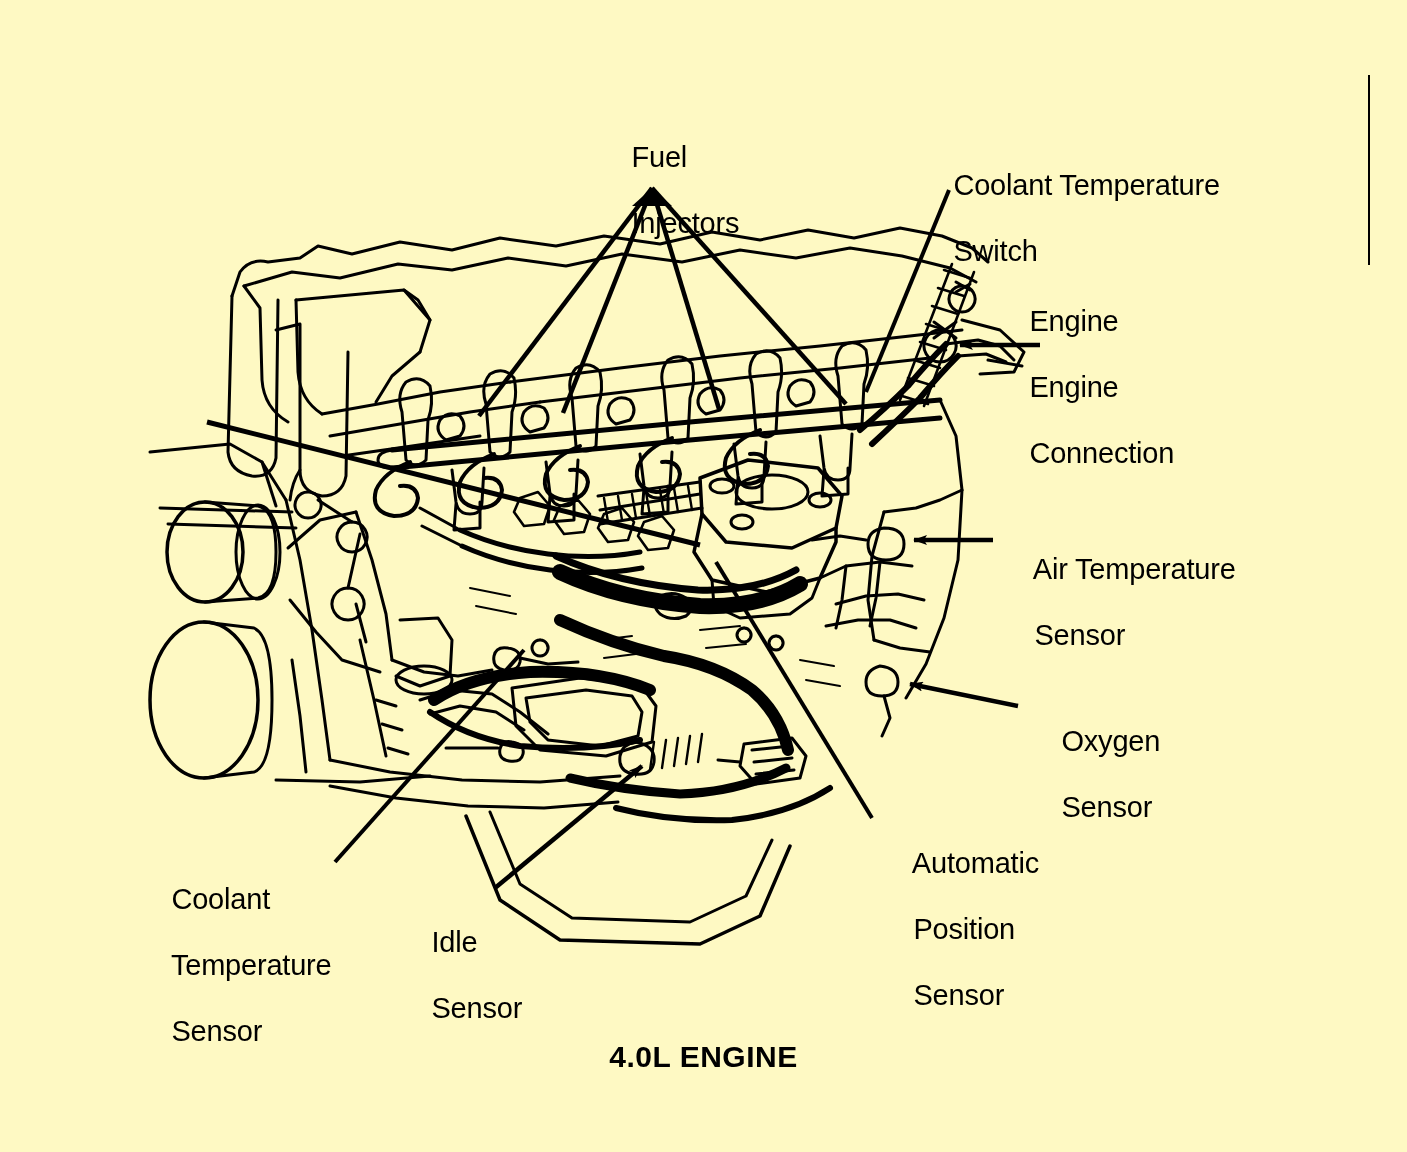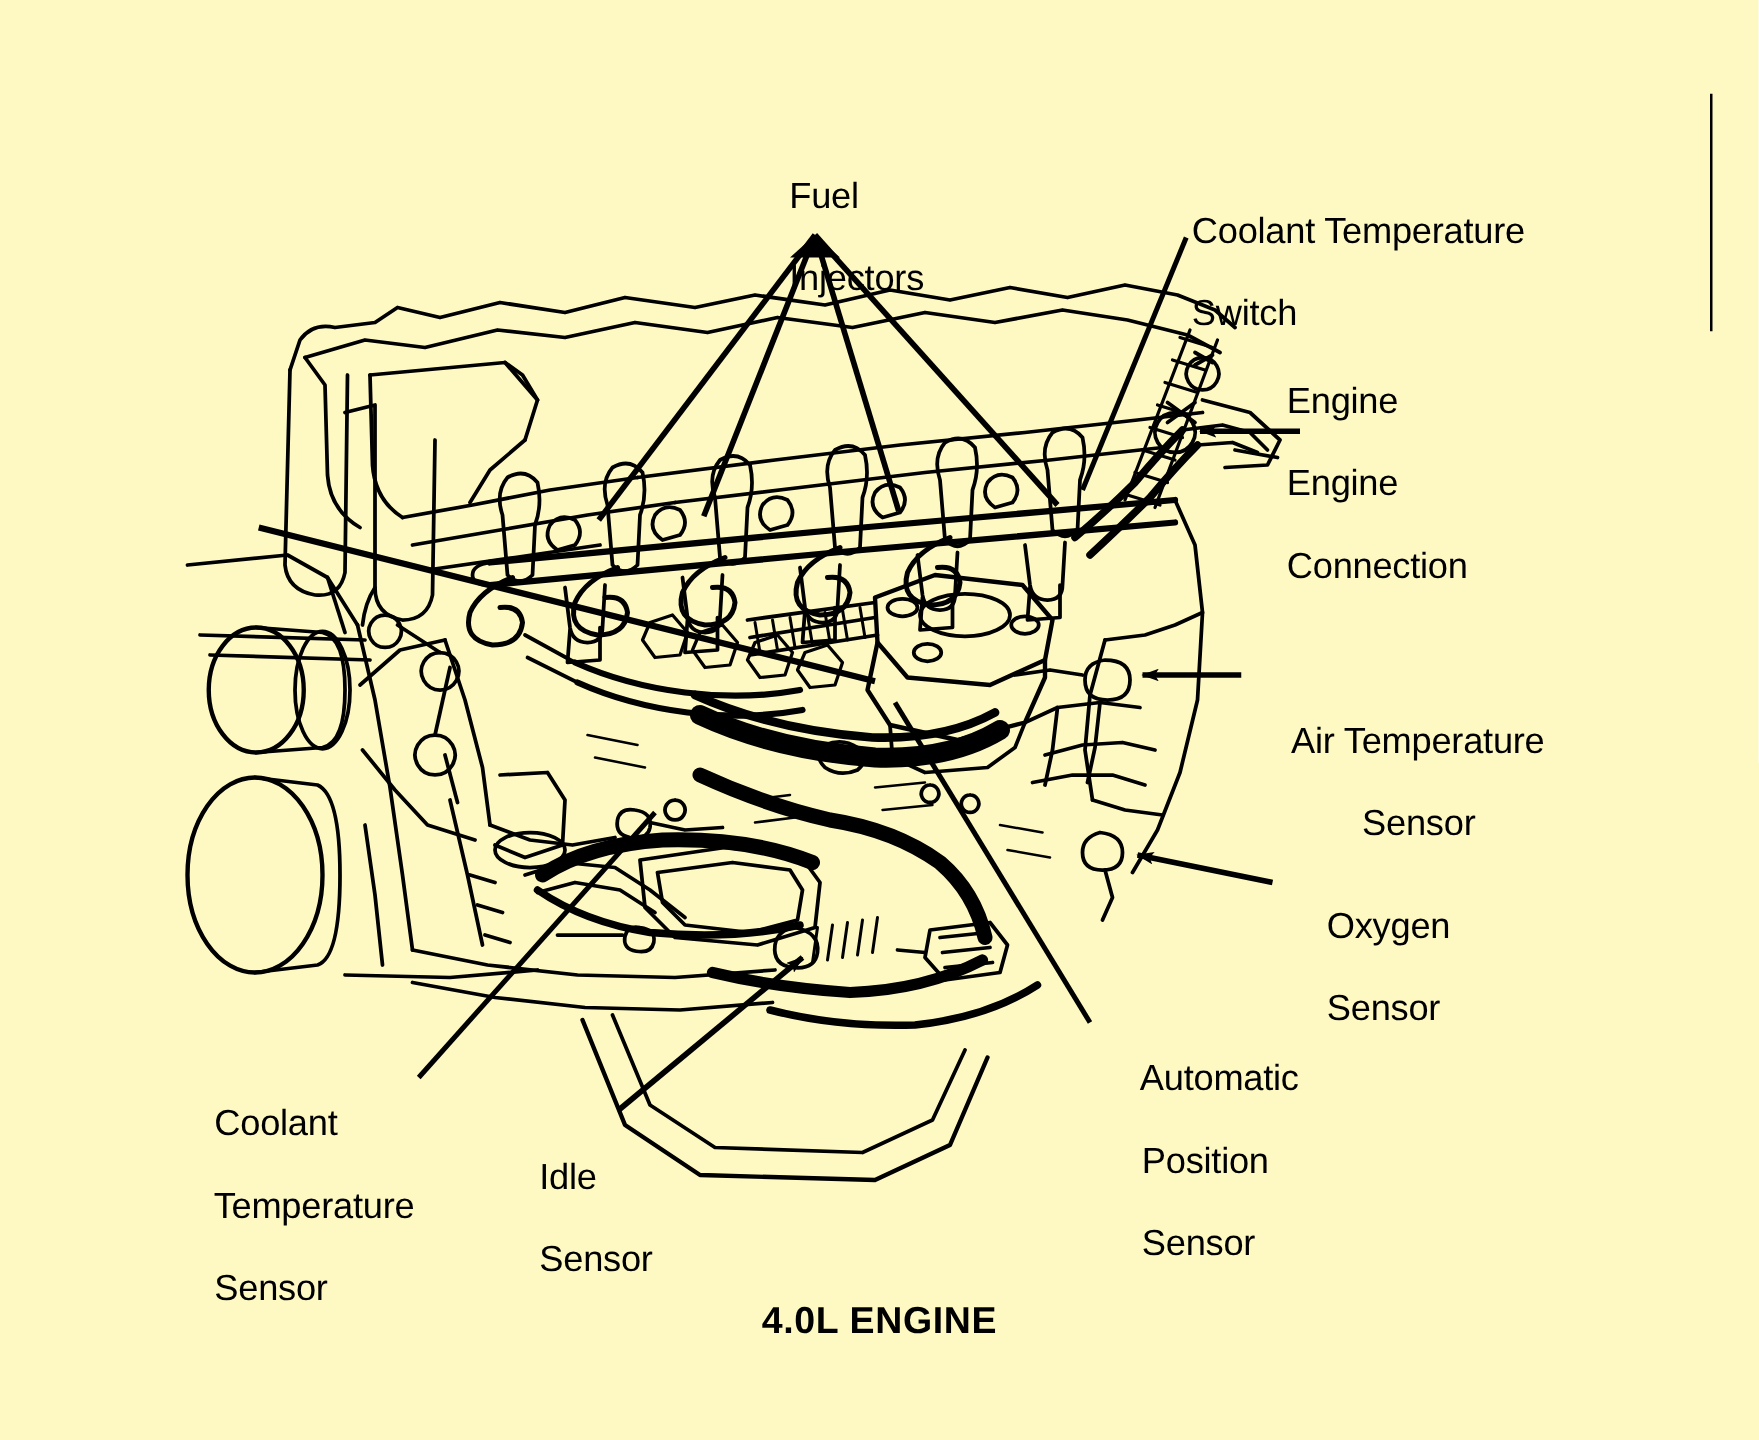--- a/index.html
+++ b/index.html
@@ -322,21 +322,21 @@
     <span>Switch</span>
   </div>
 
   <div class="callout" style="left:998px; top:272px;">
     <span>Engine</span><br>
     <span>Engine</span><br>
     <span>Connection</span>
   </div>
 
 
-  <div class="callout" style="left:1003px; top:544px;text-align:center;">
+  <div class="callout" style="left:1003px; top:520px;">
     <span>Air Temperature</span><br>
     <span>Sensor</span>
   </div>
 
   <div class="callout" style="left:1030px; top:692px;">
     <span>Oxygen</span><br>
     <span>Sensor</span>
   </div>
 
   <div class="callout" style="left:882px; top:814px;">

